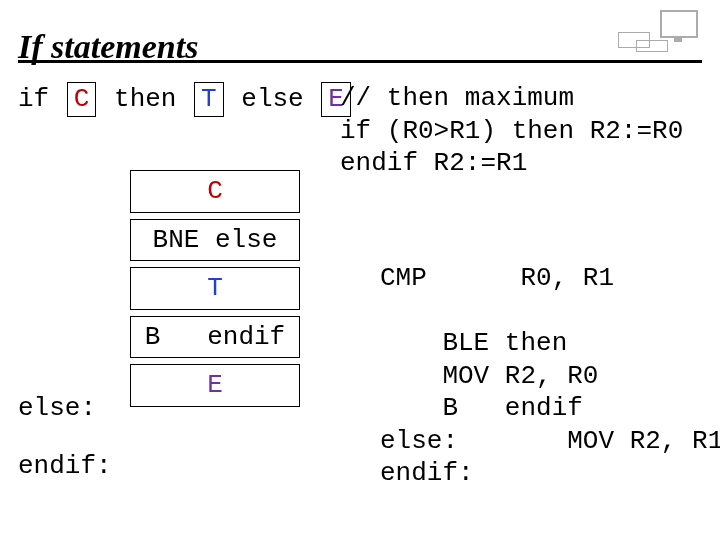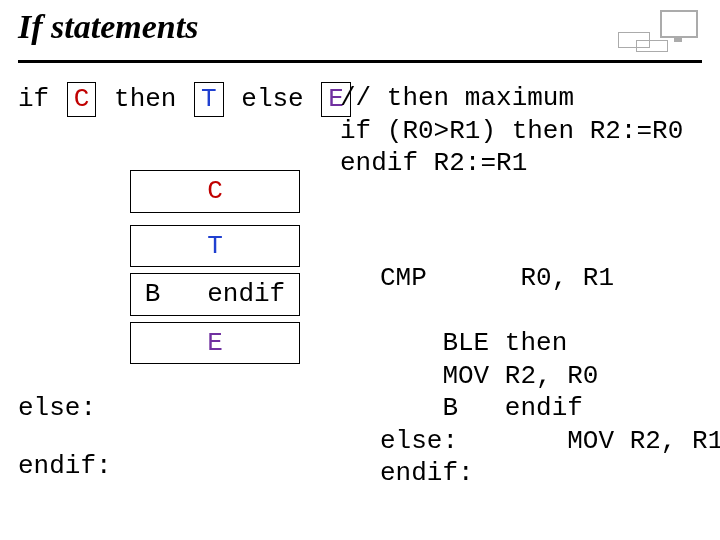--- a/index.html
+++ b/index.html
@@ -13,21 +13,21 @@
   }
   .slide {
     position: relative;
     width: 720px;
     height: 540px;
     box-sizing: border-box;
   }
   .title {
     position: absolute;
     left: 18px;
-    top: 8px;
+    top: 28px;
     font-size: 34px;
     font-weight: bold;
     font-style: italic;
     font-family: Georgia, "Times New Roman", serif;
   }
   .hr {
     position: absolute;
     left: 18px;
     right: 18px;
     top: 60px;
@@ -135,20 +135,21 @@
 
   <div class="schema mono"><span class="tok">if</span> <span class="token-box c-red">C</span> <span class="tok">then</span> <span class="token-box c-blue">T</span> <span class="tok">else</span> <span class="token-box c-purple">E</span></div>
 
   <div class="rcomment mono"><span>// then maximum</span>
 <span>if (R0&gt;R1) then R2:=R0</span>
 <span>endif R2:=R1</span></div>
 
   <div class="flowcol">
     <div class="fbox mono c-red">C</div>
     <div class="spacer-sm"></div>
+    <div class="fbox mono">BNE else</div>
     <div class="spacer-sm"></div>
     <div class="fbox mono c-blue">T</div>
     <div class="spacer-sm"></div>
     <div class="fbox mono">B   endif</div>
     <div class="spacer-sm"></div>
     <div class="fbox mono c-purple">E</div>
   </div>
 
   <div class="flow-label mono" style="left:18px; top:392px;">else:</div>
   <div class="flow-label mono" style="left:18px; top:450px;">endif:</div>

